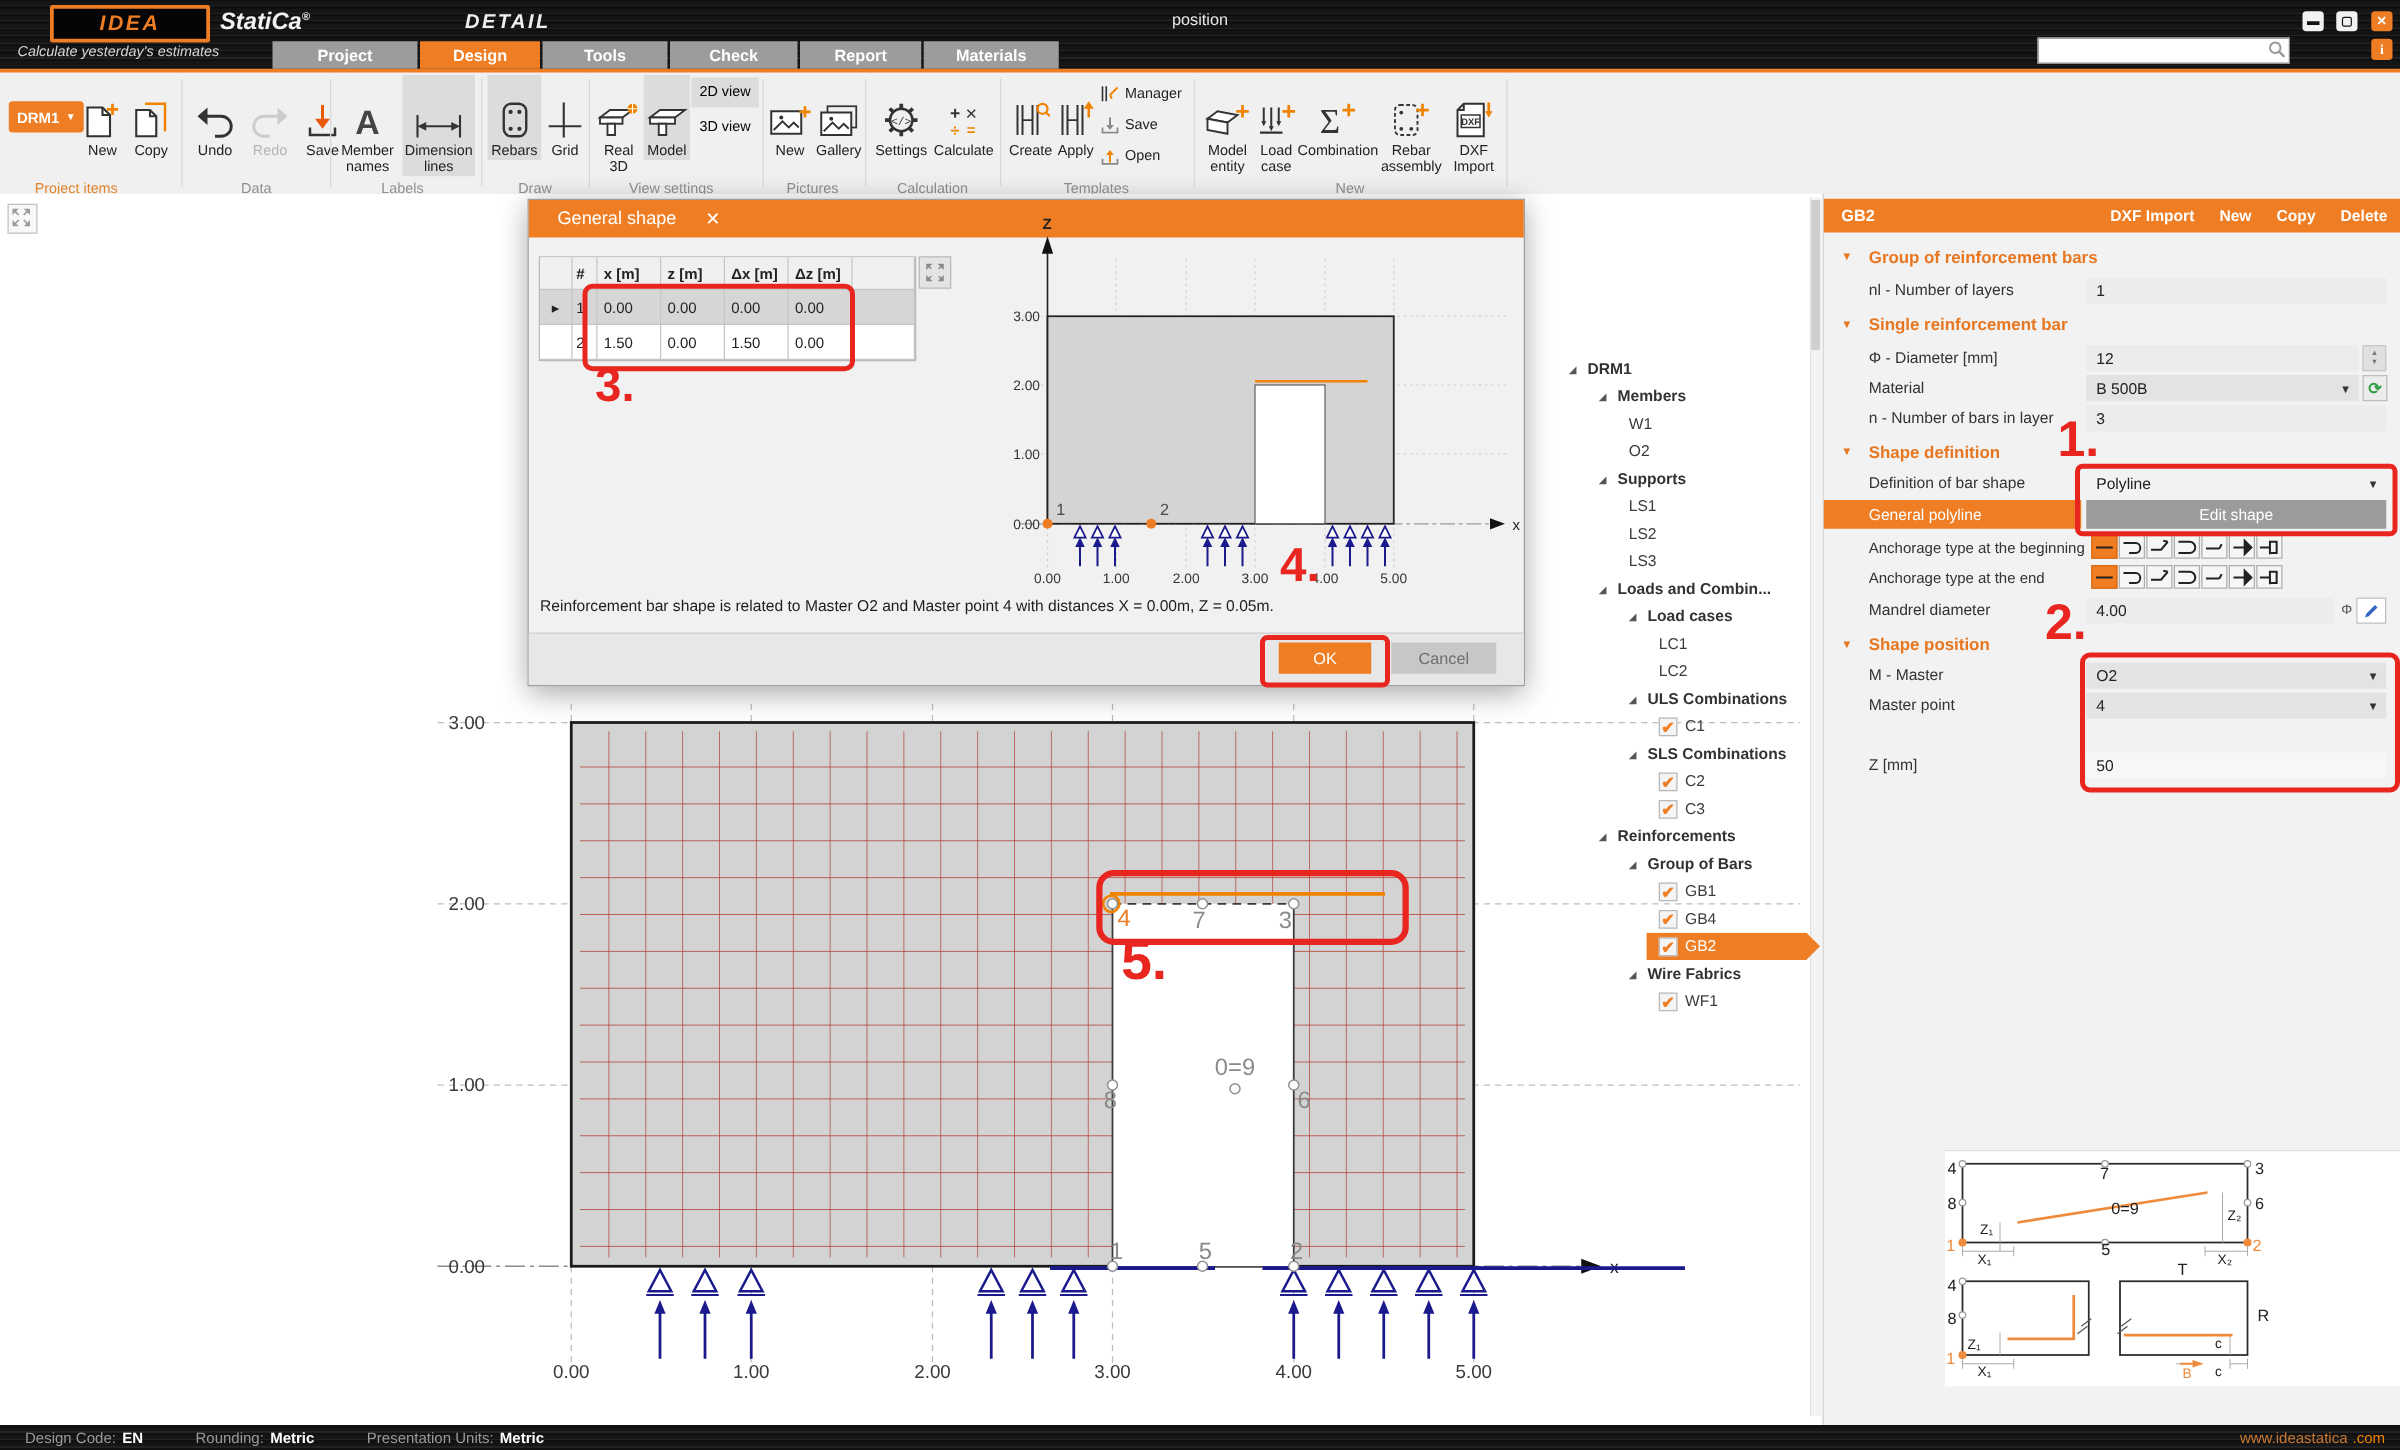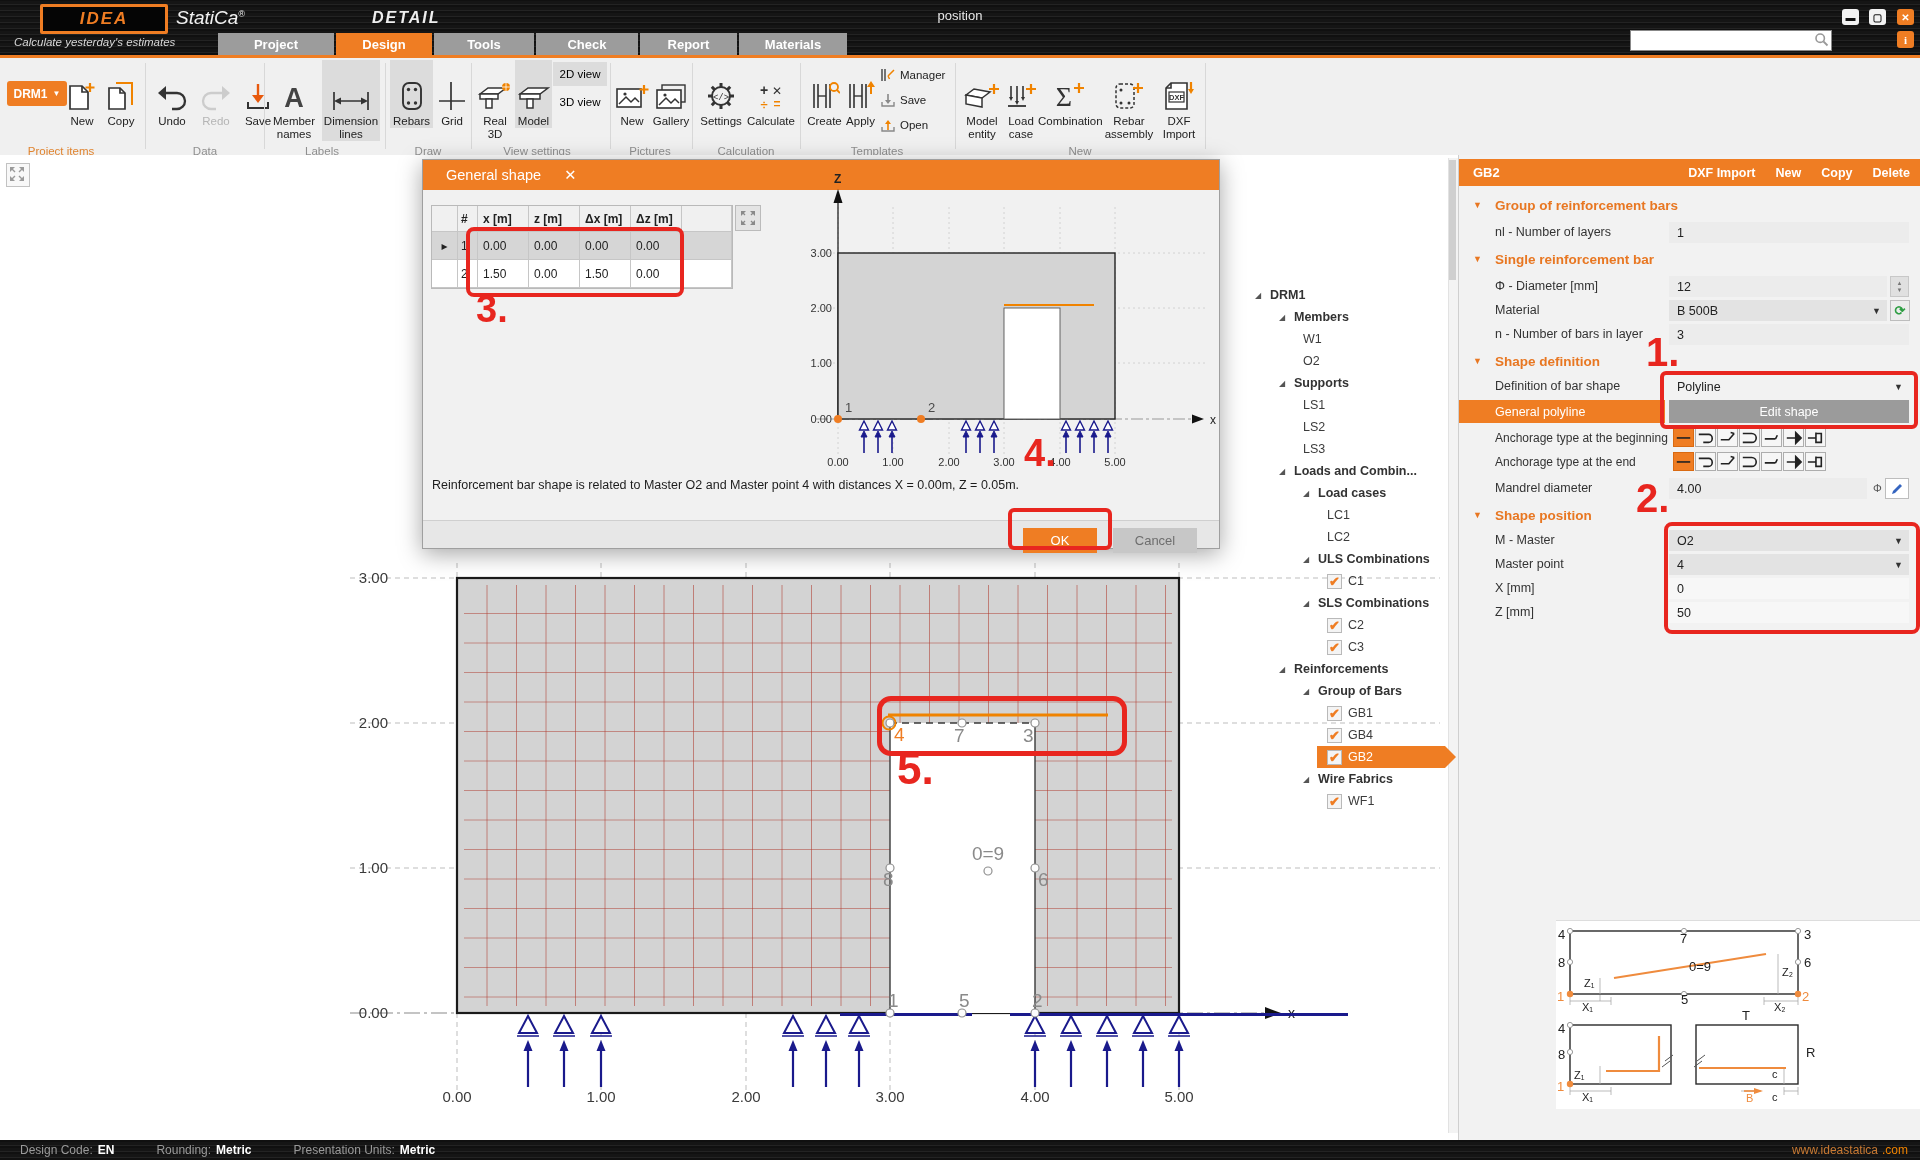--- a/index.html
+++ b/index.html
@@ -6,21 +6,21 @@
   #app{position:relative;width:1920px;height:1160px;background:#fff;overflow:hidden;
        font-family:"Liberation Sans",sans-serif;-webkit-font-smoothing:antialiased;}
   
   .darkbar{position:absolute;left:0;width:100%;background:#161616;
     background-image:repeating-linear-gradient(0deg,#101010 0 2px,#232323 2px 3px,#151515 3px 6px);}
   #titlebar{top:0;height:55px;}
   #orange-strip{position:absolute;top:55px;left:0;width:100%;height:3px;background:#ef7d23;z-index:3;}
   #logo-box{position:absolute;left:40px;top:4px;width:122px;height:24px;border:3px solid #ef7d23;border-radius:2px;
     background:#050505;color:#ef7d23;font-weight:bold;font-style:italic;font-size:17px;letter-spacing:2px;
     display:flex;align-items:center;justify-content:center;}
-  #logo-statica{position:absolute;left:176px;top:7px;color:#f2f2f2;font-weight:normal;font-style:italic;font-size:19px;}
+  #logo-statica{position:absolute;left:176px;top:7px;color:#f2f2f2;font-weight:bold;font-style:italic;font-size:19px;}
   #logo-reg{font-size:9px;vertical-align:super;}
   #product-name{position:absolute;left:372px;top:9px;color:#efefef;font-weight:bold;font-style:italic;font-size:16px;letter-spacing:2px;}
   #window-title{position:absolute;left:50%;top:8px;transform:translateX(-50%);color:#e8e8e8;font-size:13px;}
   #tagline{position:absolute;left:14px;top:36px;color:#d8d8d8;font-style:italic;font-size:11.5px;}
   .winbtn{position:absolute;top:9px;width:17px;height:16px;border-radius:3px;display:flex;align-items:center;justify-content:center;
      font-size:10px;font-weight:bold;cursor:pointer;}
   .winbtn.light{background:#f2f2f2;color:#111;}
   .winbtn.orange{background:#ef7d23;color:#fff;}
   
   #tabs{position:absolute;left:218px;top:33px;display:flex;gap:2px;z-index:4;}
@@ -107,21 +107,21 @@
   .dt-row{display:flex;height:28px;}
   .dt-row.hd{height:26px;background:#f0f0f0;font-weight:bold;}
   .dt-row.sel{background:#d6d6d6;}
   .dt-cell{border-right:1px solid #c6c6c6;border-bottom:1px solid #c6c6c6;display:flex;align-items:center;padding-left:5px;box-sizing:border-box;}
   .c0{width:26px;justify-content:center;padding-left:0;}
   .c1{width:20px;padding-left:3px;}
   .cv{width:51px;}
   .c6{width:50px;}
   #dlg-expand{position:absolute;left:312px;top:45px;width:26px;height:26px;background:#e4e4e4;border:1px solid #bbb;box-sizing:border-box;}
   #dlg-msg{position:absolute;left:9px;top:318px;width:760px;font-size:12.5px;color:#1d1d1d;}
-  #dlg-btnbar{position:absolute;left:0;bottom:0;width:100%;height:28px;background:#e7e7e7;border-top:1px solid #cfcfcf;box-sizing:border-box;}
+  #dlg-btnbar{position:absolute;left:0;bottom:0;width:100%;height:42px;background:#e7e7e7;border-top:1px solid #cfcfcf;box-sizing:border-box;}
   .dlg-btn{position:absolute;top:7px;height:25px;display:flex;align-items:center;justify-content:center;font-size:13px;cursor:pointer;}
   #btn-ok{left:600px;width:74px;background:#ef7d23;color:#fff;}
   #btn-cancel{left:690px;width:84px;background:#c7c7c7;color:#6e6e6e;}
   #dlgsvg{position:absolute;left:373px;top:9px;}
   .dtick{font-size:11px;fill:#333;}
   .dpt{font-size:13px;fill:#4a4a4a;}
   
   #diagram{position:absolute;left:1556px;top:920px;z-index:2;background:#fff;border-top:1px solid #ddd;}
   .dg{font-size:13px;fill:#222;}
   .dg.or{fill:#ef8b3d;}
@@ -888,26 +888,20 @@
       <div class="pfield drop">
           <span>O2</span>
           <span class="dd">▼</span>
         </div>
     </div>
     <div class="prow" style="top:399px;">
       <span class="plab">Master point</span>
       <div class="pfield drop">
           <span>4</span>
           <span class="dd">▼</span>
-        </div>
-    </div>
-    <div class="prow" style="top:423px;">
-      <span class="plab">X [mm]</span>
-      <div class="pfield" style="background:#f7f7f7;">
-          <span>0</span>
         </div>
     </div>
     <div class="prow" style="top:447px;">
       <span class="plab">Z [mm]</span>
       <div class="pfield" style="background:#f7f7f7;">
           <span>50</span>
         </div>
     </div>
   </div>
 

